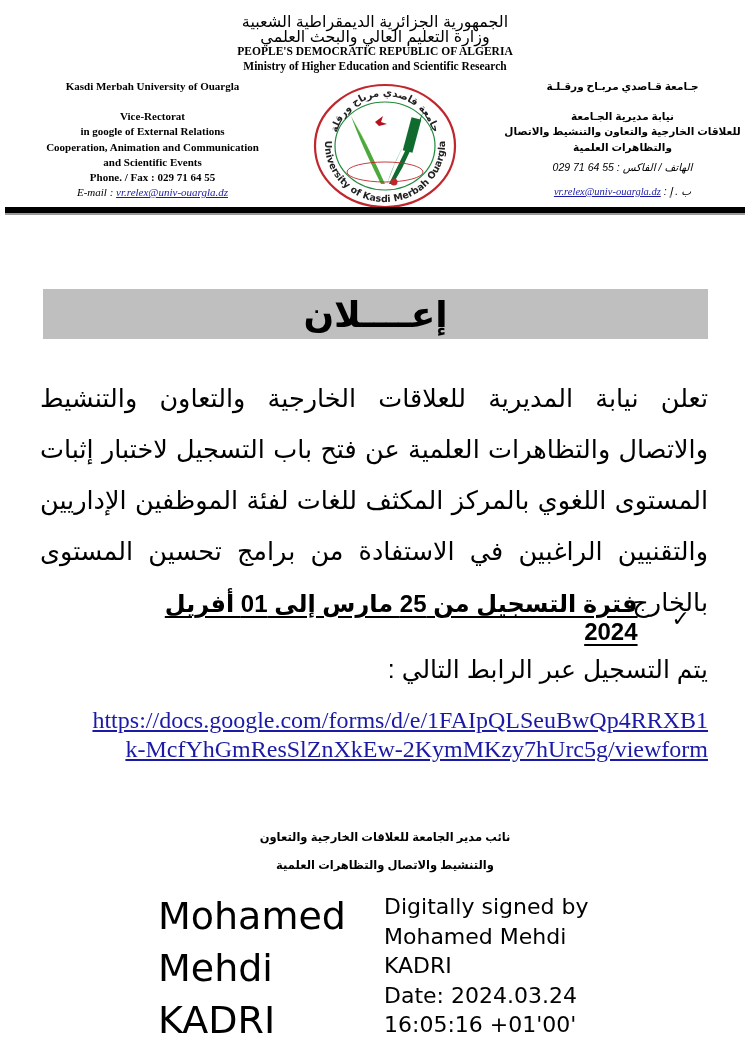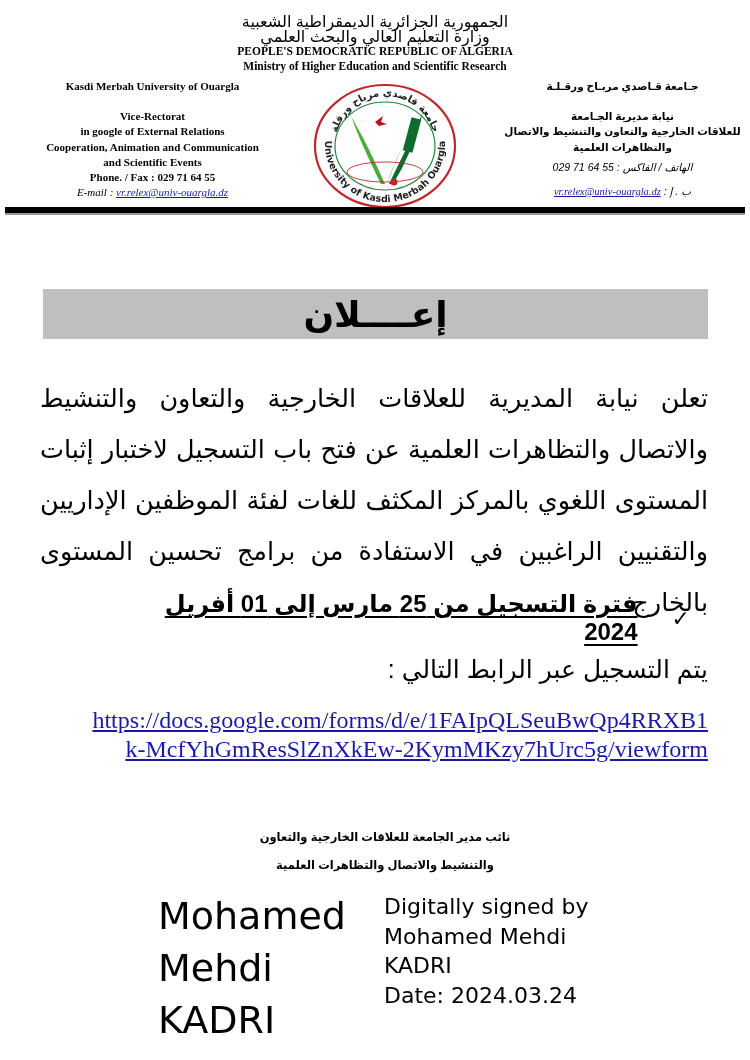--- a/index.html
+++ b/index.html
@@ -146,13 +146,14 @@
   <div>Mohamed</div>
   <div>Mehdi</div>
   <div>KADRI</div>
 </div>
 
 <div id="sig-info" class="abs">
   <div>Digitally signed by</div>
   <div>Mohamed Mehdi</div>
   <div>KADRI</div>
   <div>Date: 2024.03.24</div>
+  <div>16:05:16 +01'00'</div>
 </div>
 
 </body></html>

